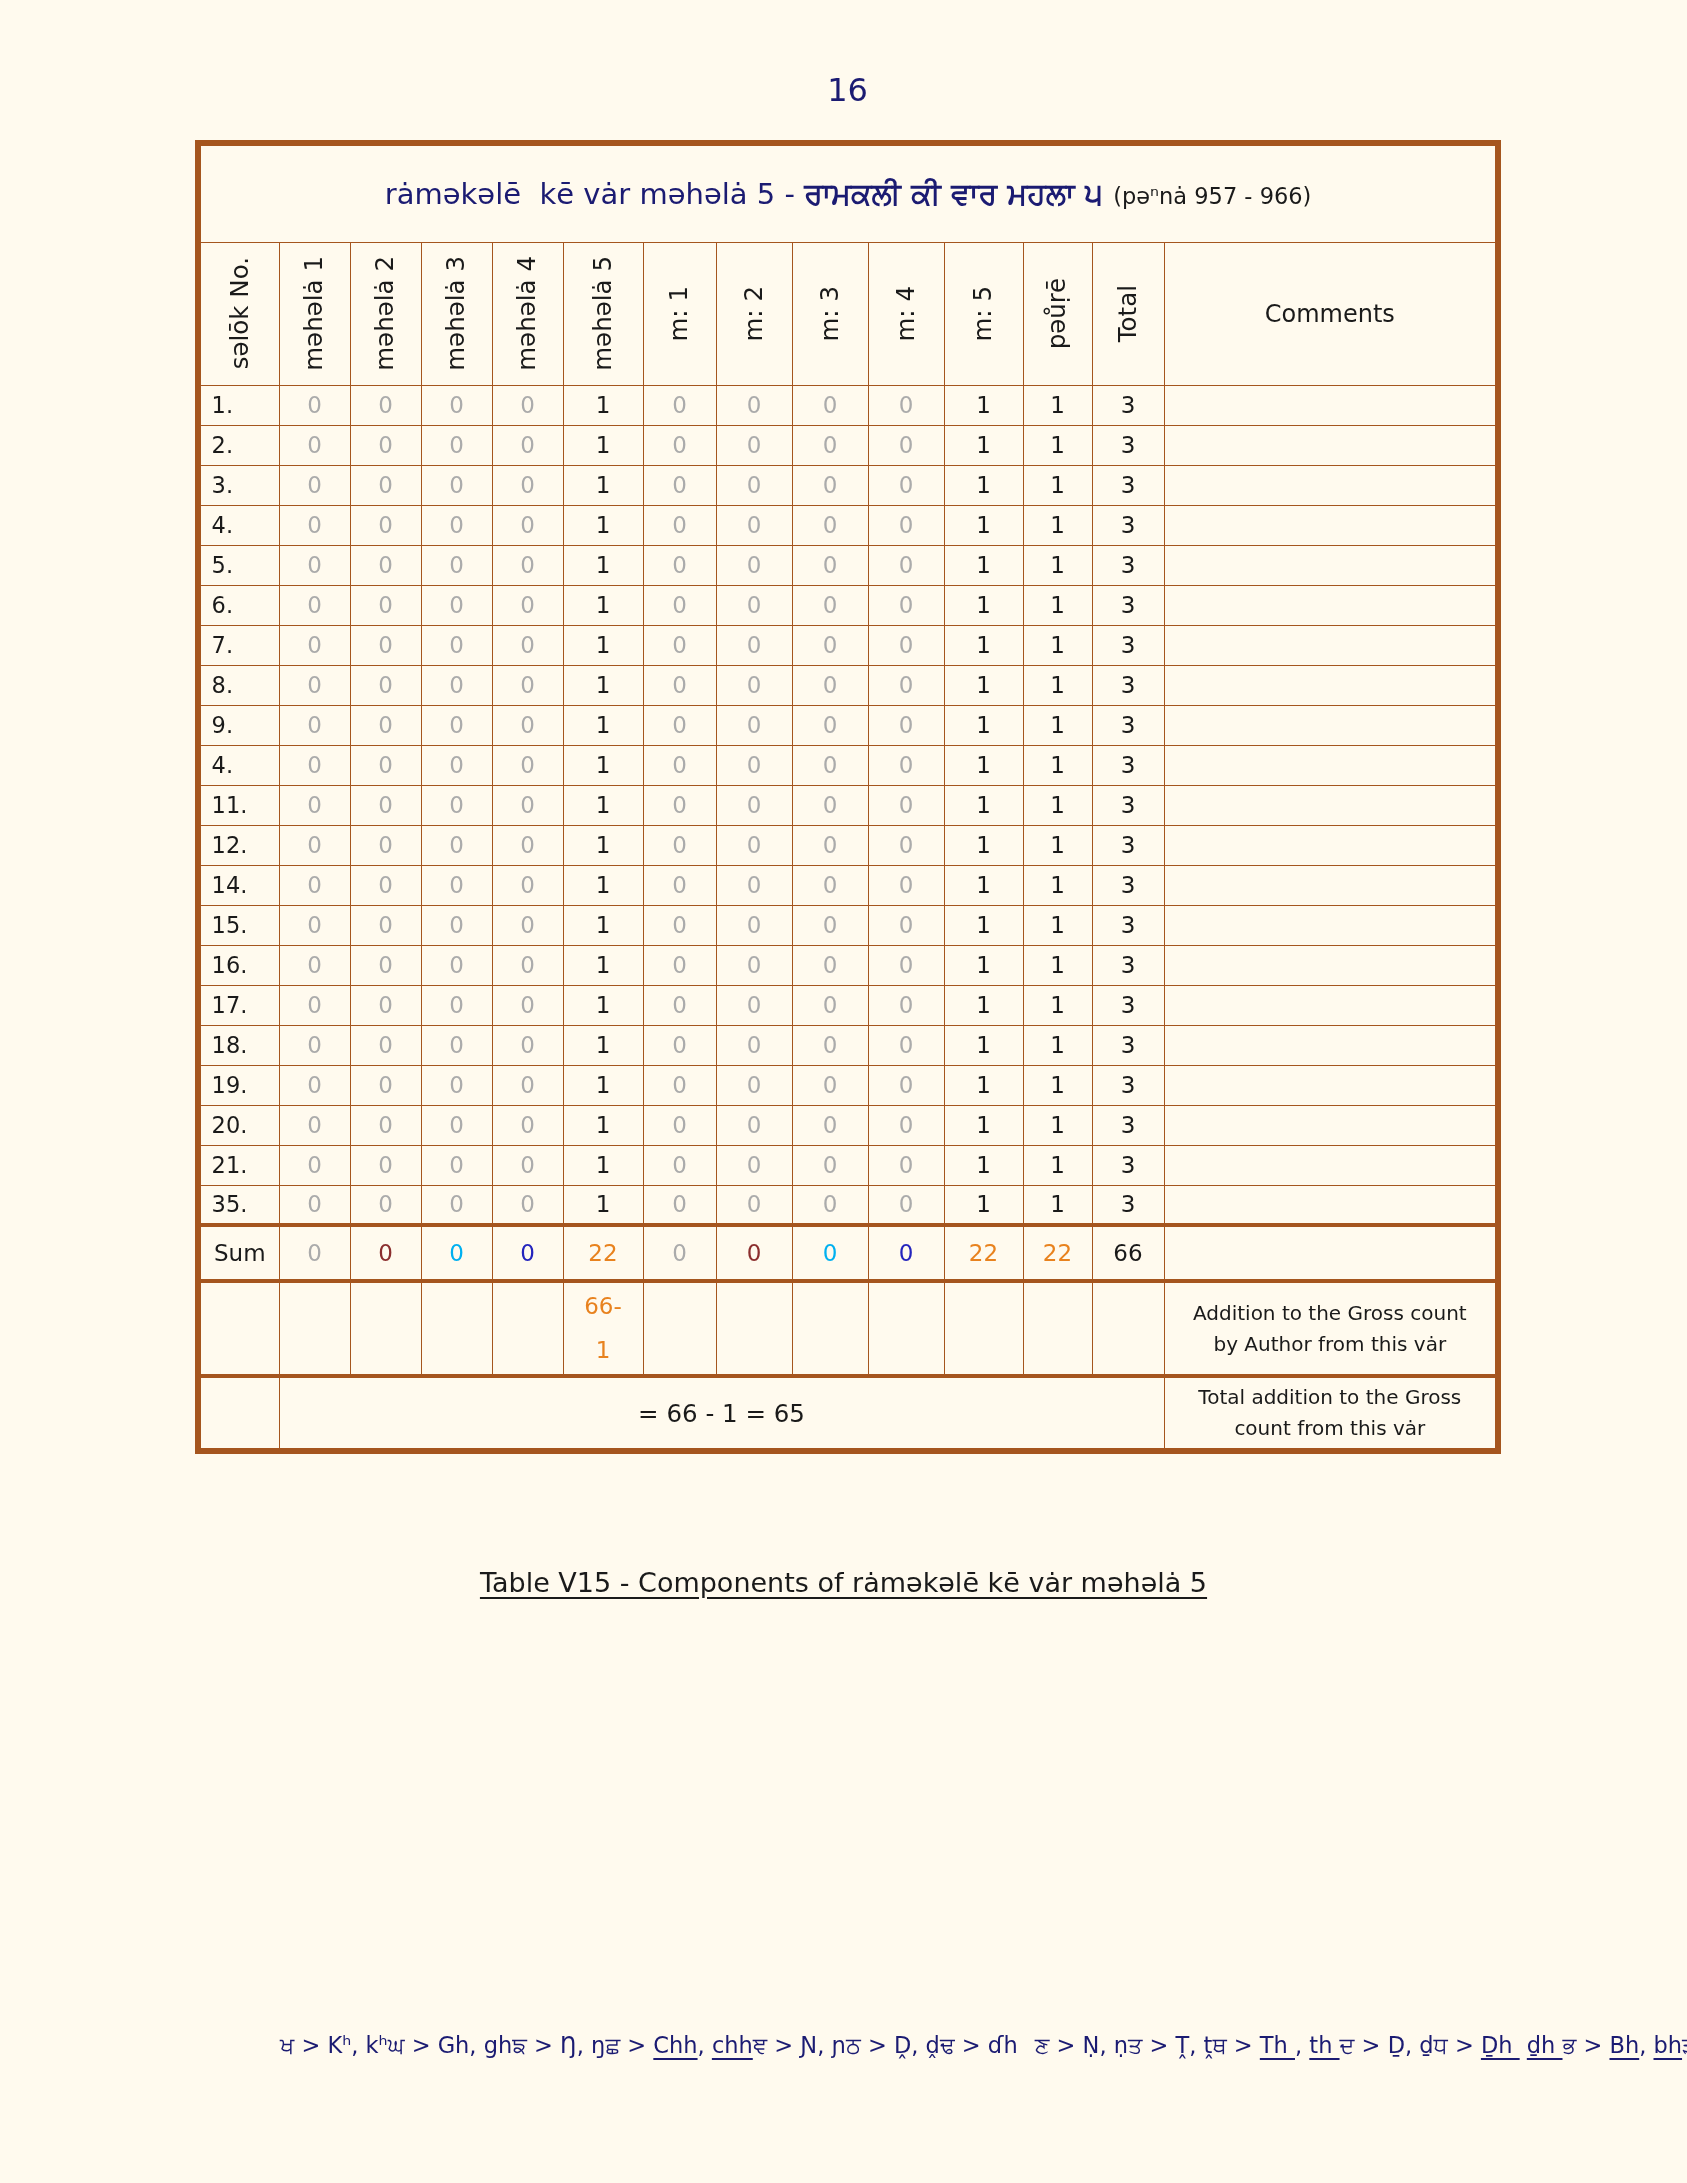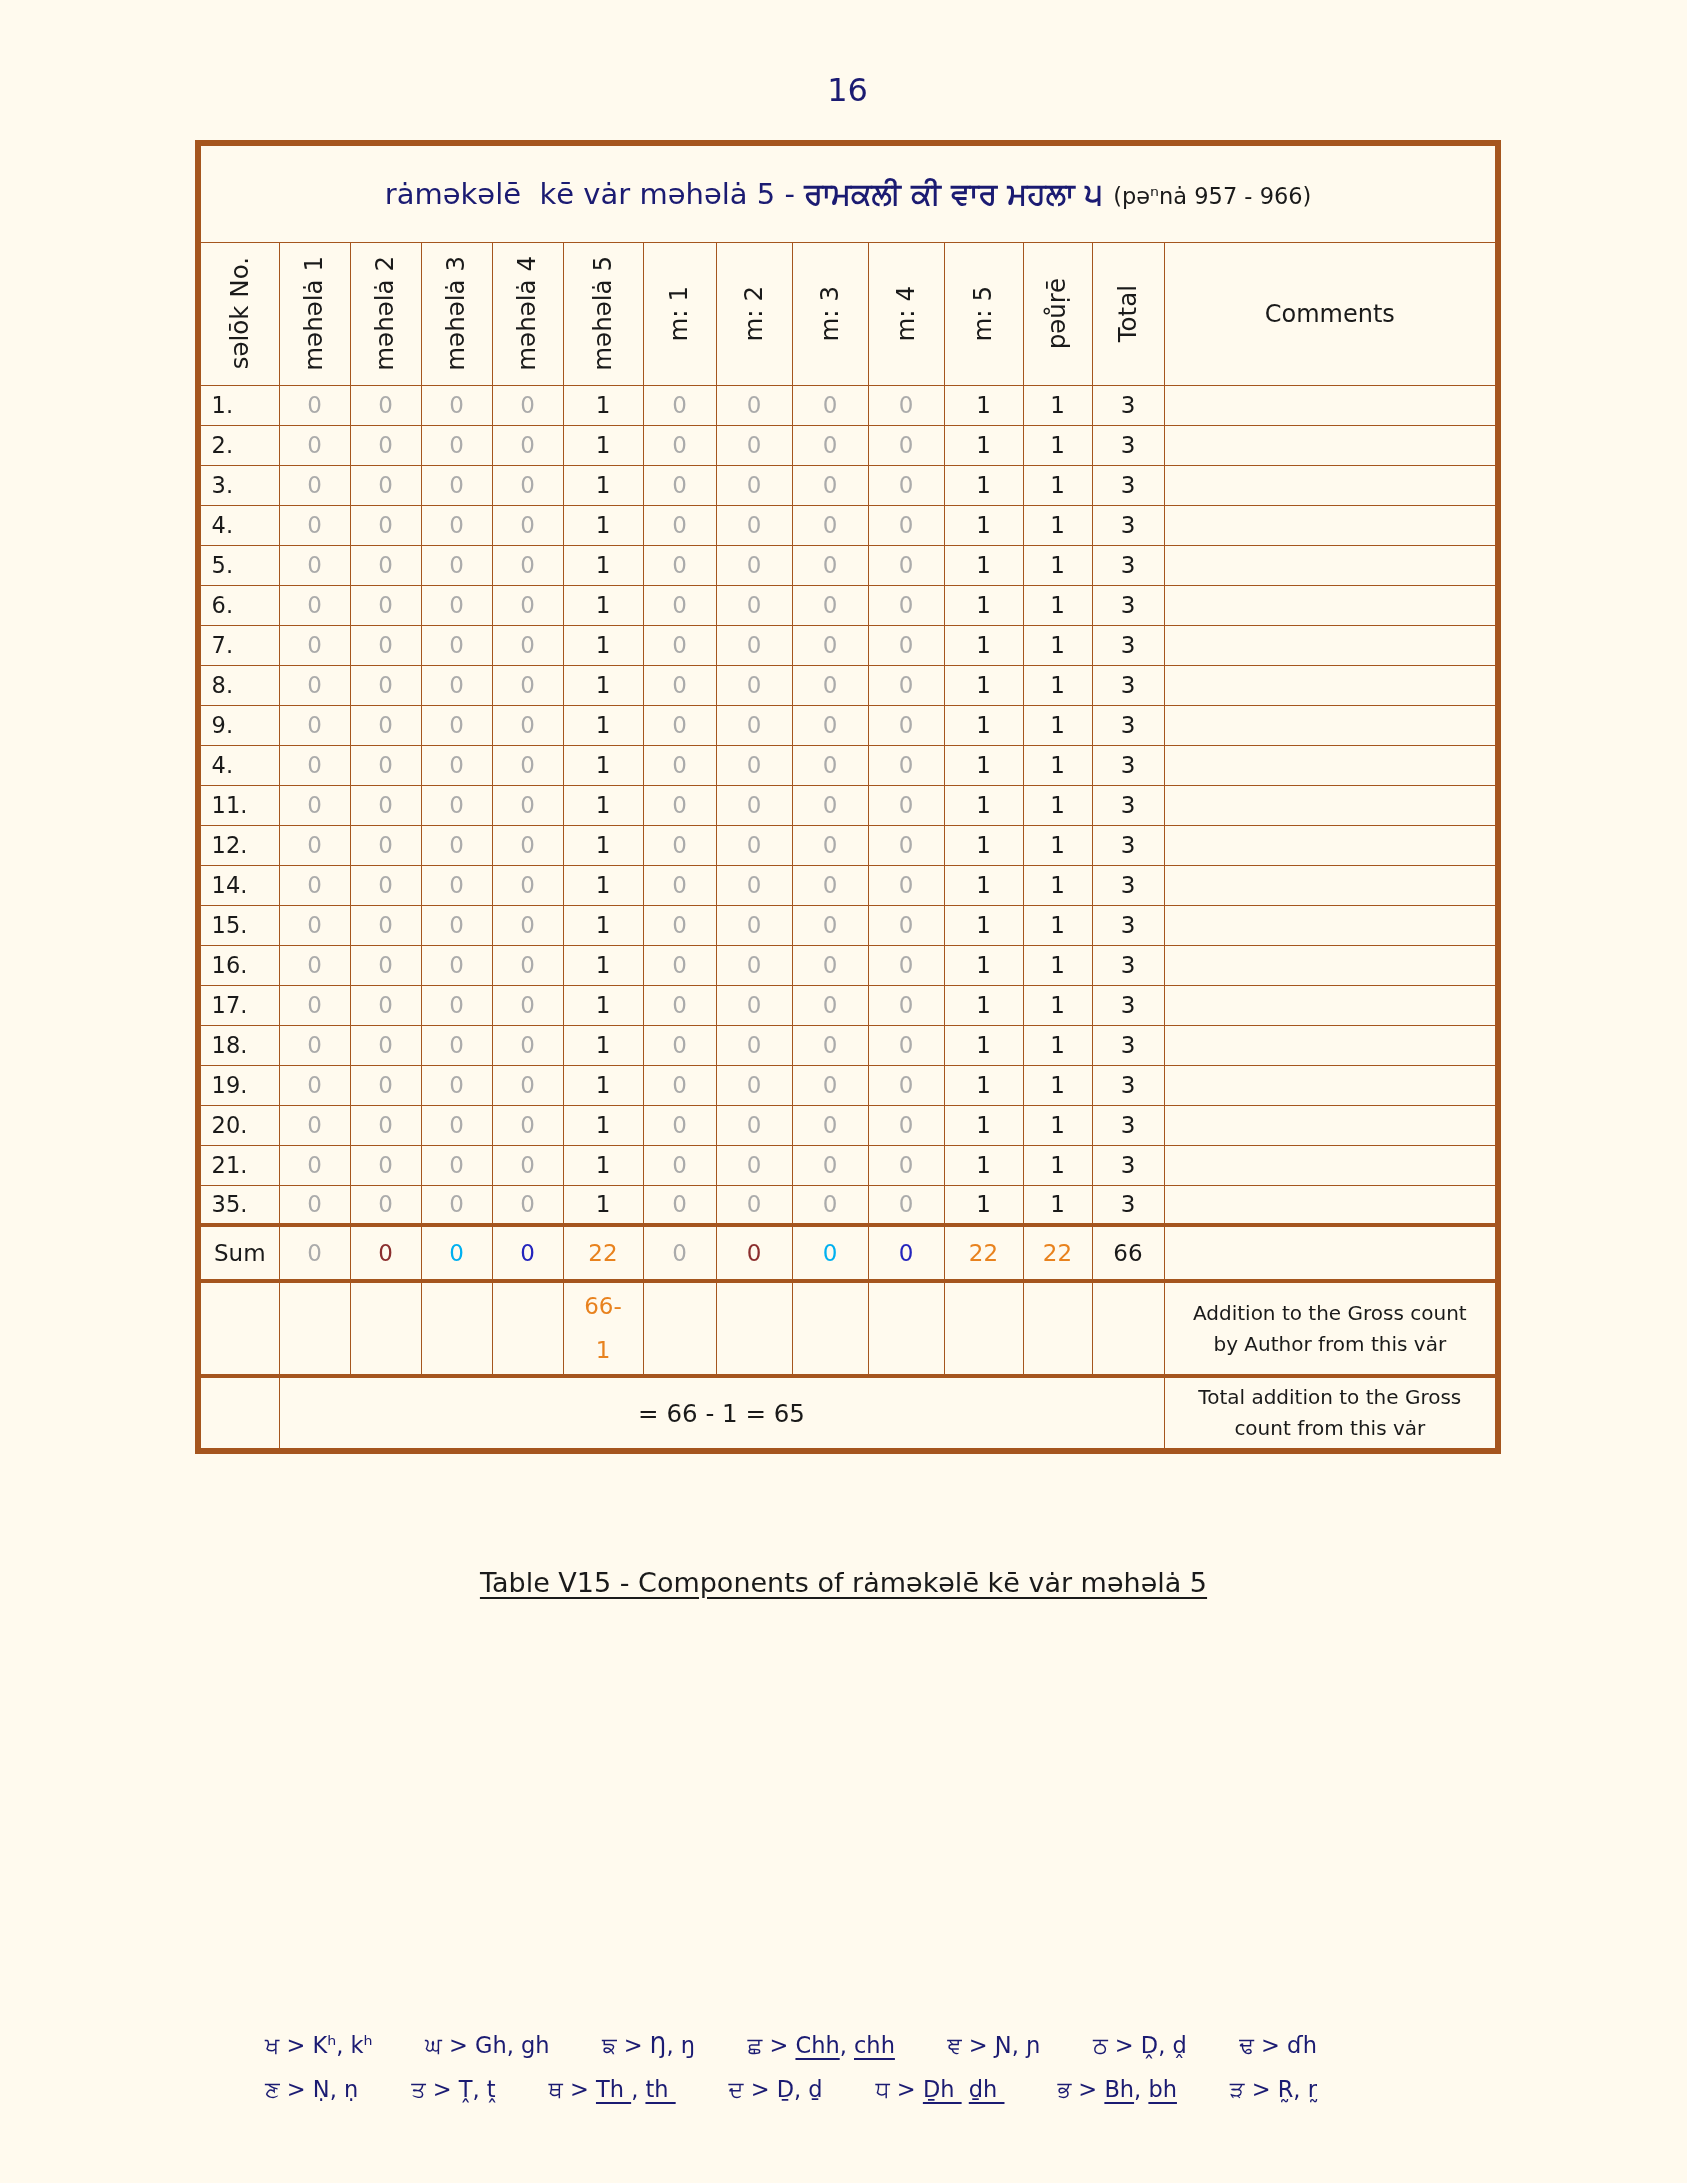--- a/index.html
+++ b/index.html
@@ -53,22 +53,22 @@
   .addition-value{color:var(--orange);font-size:23px;text-align:center;line-height:1.9;}
   td.comment-cell{font-size:20px;text-align:center;line-height:1.55;padding:4px 17px;}
 
   tr.total-row td{height:68px;}
   td.formula-cell{text-align:center;font-size:24.5px;}
 
   .caption{position:absolute;top:1567px;left:0;width:100%;text-align:center;
     font-size:27px;color:var(--ink);}
   .caption span{text-decoration:underline;text-underline-offset:5.3px;}
 
-  .legend{position:absolute;left:265px;top:2032px;width:1052px;
-    display:flex;flex-direction:column;gap:17px;color:var(--navy);font-size:22.5px;}
+  .legend{position:absolute;left:280px;top:2032px;width:1052px;
+    display:flex;flex-direction:row;gap:17px;color:var(--navy);font-size:22.5px;}
   .legend-row{display:flex;justify-content:space-between;}
   .legend-item{white-space:pre;}
   .legend .u{text-decoration:underline;text-underline-offset:4.6px;}
 </style>
 </head>
 <body>
 
 <div class="page">
 
   <div class="page-number">16</div>

